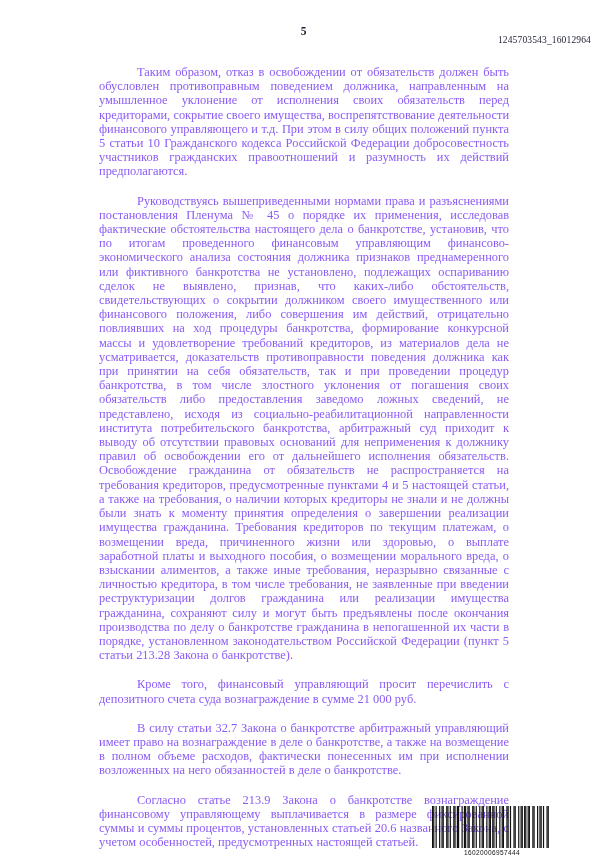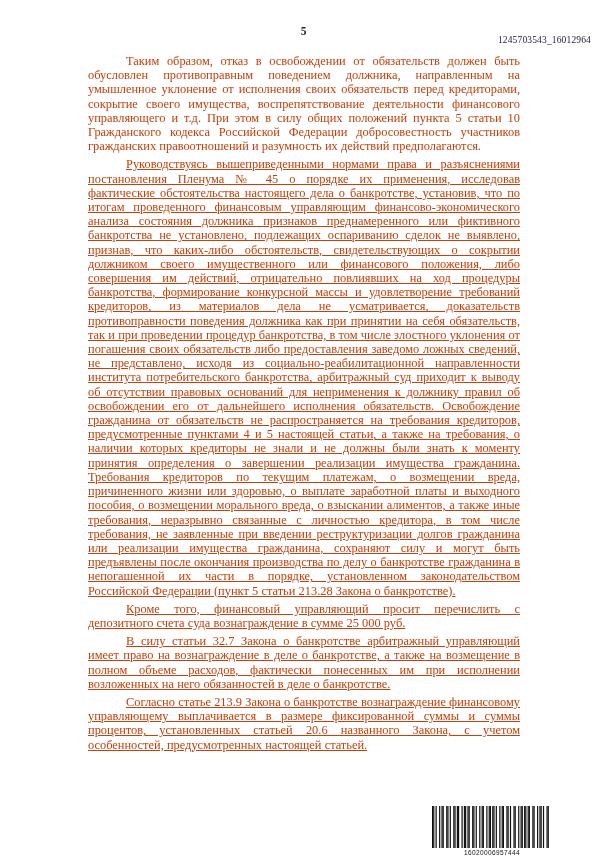--- a/index.html
+++ b/index.html
@@ -53,34 +53,33 @@
     font-family: "Liberation Serif", "DejaVu Serif", serif;
   }
   
   .content {
     position: absolute;
     top: 50px;
     left: 84px;
     width: 440px;
   }
   p.para {
-    margin: 4px;
+    margin: 15px;
     padding: 0;
     text-align: justify;
     text-justify: inter-word;
     text-indent: 38px;
     font-size: 12.4px;
     line-height: 14.2px;
-    color: #c2410c;
+    color: #8b5cf6;
     word-spacing: 0.1px;
     hyphens: none;
   }
   p.para + p.para {
     margin-top: 0px;
-    text-decoration: underline;
   }
   
   .barcode-block {
     position: absolute;
     left: 432px;
     top: 806px;
     width: 120px;
     text-align: center;
   }
   .barcode-bars {
@@ -103,21 +102,21 @@
 <div class="page">
 
   <div class="page-header">
     <div class="page-number">5</div>
     <div class="doc-id">1245703543_16012964</div>
   </div>
 
   <div class="content">
     <p class="para">Таким образом, отказ в освобождении от обязательств должен быть обусловлен противоправным поведением должника, направленным на умышленное уклонение от исполнения своих обязательств перед кредиторами, сокрытие своего имущества, воспрепятствование деятельности финансового управляющего и т.д. При этом в силу общих положений пункта 5 статьи 10 Гражданского кодекса Российской Федерации добросовестность участников гражданских правоотношений и разумность их действий предполагаются.</p>
     <p class="para">Руководствуясь вышеприведенными нормами права и разъяснениями постановления Пленума № 45 о порядке их применения, исследовав фактические обстоятельства настоящего дела о банкротстве, установив, что по итогам проведенного финансовым управляющим финансово-экономического анализа состояния должника признаков преднамеренного или фиктивного банкротства не установлено, подлежащих оспариванию сделок не выявлено, признав, что каких-либо обстоятельств, свидетельствующих о сокрытии должником своего имущественного или финансового положения, либо совершения им действий, отрицательно повлиявших на ход процедуры банкротства, формирование конкурсной массы и удовлетворение требований кредиторов, из материалов дела не усматривается, доказательств противоправности поведения должника как при принятии на себя обязательств, так и при проведении процедур банкротства, в том числе злостного уклонения от погашения своих обязательств либо предоставления заведомо ложных сведений, не представлено, исходя из социально-реабилитационной направленности института потребительского банкротства, арбитражный суд приходит к выводу об отсутствии правовых оснований для неприменения к должнику правил об освобождении его от дальнейшего исполнения обязательств. Освобождение гражданина от обязательств не распространяется на требования кредиторов, предусмотренные пунктами 4 и 5 настоящей статьи, а также на требования, о наличии которых кредиторы не знали и не должны были знать к моменту принятия определения о завершении реализации имущества гражданина. Требования кредиторов по текущим платежам, о возмещении вреда, причиненного жизни или здоровью, о выплате заработной платы и выходного пособия, о возмещении морального вреда, о взыскании алиментов, а также иные требования, неразрывно связанные с личностью кредитора, в том числе требования, не заявленные при введении реструктуризации долгов гражданина или реализации имущества гражданина, сохраняют силу и могут быть предъявлены после окончания производства по делу о банкротстве гражданина в непогашенной их части в порядке, установленном законодательством Российской Федерации (пункт 5 статьи 213.28 Закона о банкротстве).</p>
-    <p class="para">Кроме того, финансовый управляющий просит перечислить с депозитного счета суда вознаграждение  в сумме 25 000 руб.</p>
+    <p class="para">Кроме того, финансовый управляющий просит перечислить с депозитного счета суда вознаграждение  в сумме 21 000 руб.</p>
     <p class="para">В силу статьи 32.7 Закона о банкротстве арбитражный управляющий имеет право на вознаграждение в деле о банкротстве, а также на возмещение в полном объеме расходов, фактически понесенных им при исполнении возложенных на него обязанностей в деле о банкротстве.</p>
     <p class="para">Согласно статье 213.9 Закона о банкротстве вознаграждение финансовому управляющему выплачивается в размере фиксированной суммы и суммы процентов, установленных статьей 20.6 названного Закона, с учетом особенностей, предусмотренных настоящей статьей.</p>
   </div>
 
   <div class="barcode-block">
     <svg class="barcode-bars" id="barcode-svg" viewBox="0 0 118 42" preserveAspectRatio="none">
         <rect x="0.000" y="0" width="1.204" height="42" fill="#111111"></rect>
         <rect x="1.180" y="0" width="1.204" height="42" fill="#111111"></rect>
         <rect x="3.540" y="0" width="1.204" height="42" fill="#111111"></rect>
         <rect x="7.080" y="0" width="1.204" height="42" fill="#111111"></rect>

